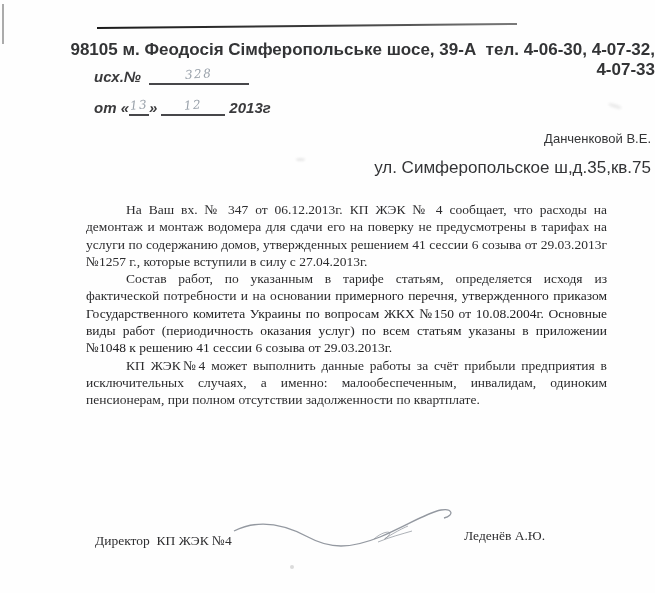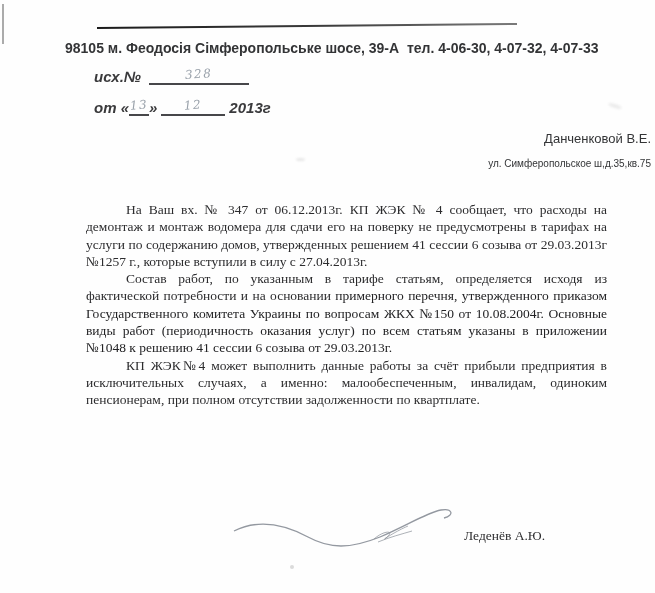--- a/index.html
+++ b/index.html
@@ -18,22 +18,22 @@
   .smudge.s2{left:296px;top:158px;width:9px;height:3px;opacity:.22;}
   .smudge.s3{left:290px;top:565px;width:4px;height:4px;opacity:.35;filter:none;border-radius:50%;}
 
   
   .rule{
     position:absolute;left:97px;top:27px;width:420px;height:2px;
     background:linear-gradient(to right,#1a1a1a 0%,#3c3c3c 55%,#7a7a7a 100%);
     transform:rotate(-0.55deg);transform-origin:left center;
   }
   .letterhead{
-    position:absolute;left:65px;top:40px;width:590px;text-align:left;
-    font-family:"Liberation Sans",sans-serif;font-weight:700;font-size:14px;
+    position:absolute;left:65px;top:40px;width:590px;text-align:right;
+    font-family:"Liberation Sans",sans-serif;font-weight:700;font-size:17px;
     color:#333436;white-space:pre-wrap;
   }
 
   
   .refline{
     position:absolute;left:94px;
     font-family:"Liberation Sans",sans-serif;font-style:italic;font-weight:700;
     font-size:15px;color:#3a3a3c;
   }
   .refline.out{top:66px;}
@@ -50,21 +50,21 @@
     color:#9aa2ab;font-size:12px;letter-spacing:1.5px;
     display:inline-block;transform:rotate(-4deg) translateY(-1px);
   }
 
   
   .recipient{
     position:absolute;left:339px;top:131px;width:312px;text-align:right;
     font-family:"Liberation Sans",sans-serif;color:#333436;
   }
   .recipient .name{font-size:13px;margin:0 0 12px 0;}
-  .recipient .addr{font-size:10px;margin:0;white-space:nowrap;}
+  .recipient .addr{font-size:17px;margin:0;white-space:nowrap;}
 
   
   .body{
     position:absolute;left:86px;top:201px;width:521px;
     font-size:13.5px;line-height:17.3px;text-align:justify;color:#2c2c2e;
   }
   .body p{margin:0;text-indent:40px;}
   .body p.gap{margin-top:13px;}
   .body .b{font-weight:400;color:#232325;}
 
@@ -99,20 +99,21 @@
     <p class="name">Данченковой В.Е.</p>
     <p class="addr">ул. Симферопольское ш,д.35,кв.75</p>
   </div>
 
   <div class="body">
       <p><span>На Ваш вх. № 347 от 06.12.2013г. КП ЖЭК № 4 сообщает, что расходы на демонтаж и монтаж водомера для сдачи его на поверку не предусмотрены в тарифах на услуги по содержанию домов, утвержденных решением 41 сессии 6 созыва от 29.03.2013г №1257 г., которые вступили в силу с 27.04.2013г.</span></p>
       <p><span>Состав работ, по указанным в тарифе статьям, определяется исходя из фактической потребности и на основании </span><span class="b">примерного перечня, утвержденного приказом Государственного комитета Украины по вопросам ЖКХ №150 от 10.08.2004г. Основные виды работ (периодичность оказания услуг) по всем статьям указаны в приложении №1048 к решению 41 сессии 6 созыва от 29.03.2013г.</span></p>
       <p><span>КП ЖЭК№4 может выполнить данные работы за счёт прибыли предприятия в исключительных случаях, а именно: малообеспеченным, инвалидам, одиноким пенсионерам, при полном отсутствии задолженности по квартплате.</span></p>
     </div>
 
+  <div class="sig-title">Директор  КП ЖЭК №4</div>
 
   <svg class="signature-svg" viewBox="0 0 245 64" fill="none" xmlns="http://www.w3.org/2000/svg">
     <path d="M6,34 C28,23 52,25 80,40 C102,52 122,52 152,40 C178,29 198,16 213,13 C224,11 227,18 216,21" stroke="#80868f" stroke-width="1.3" opacity="0.85"></path>
     <path d="M146,42 C156,33 168,33 158,41 C152,45 166,35 180,29 M150,45 C162,40 174,37 184,34" stroke="#8a9099" stroke-width="1" opacity="0.7"></path>
   </svg>
 
   <div class="sig-name">Леденёв А.Ю.</div>
 
 </div>
 

